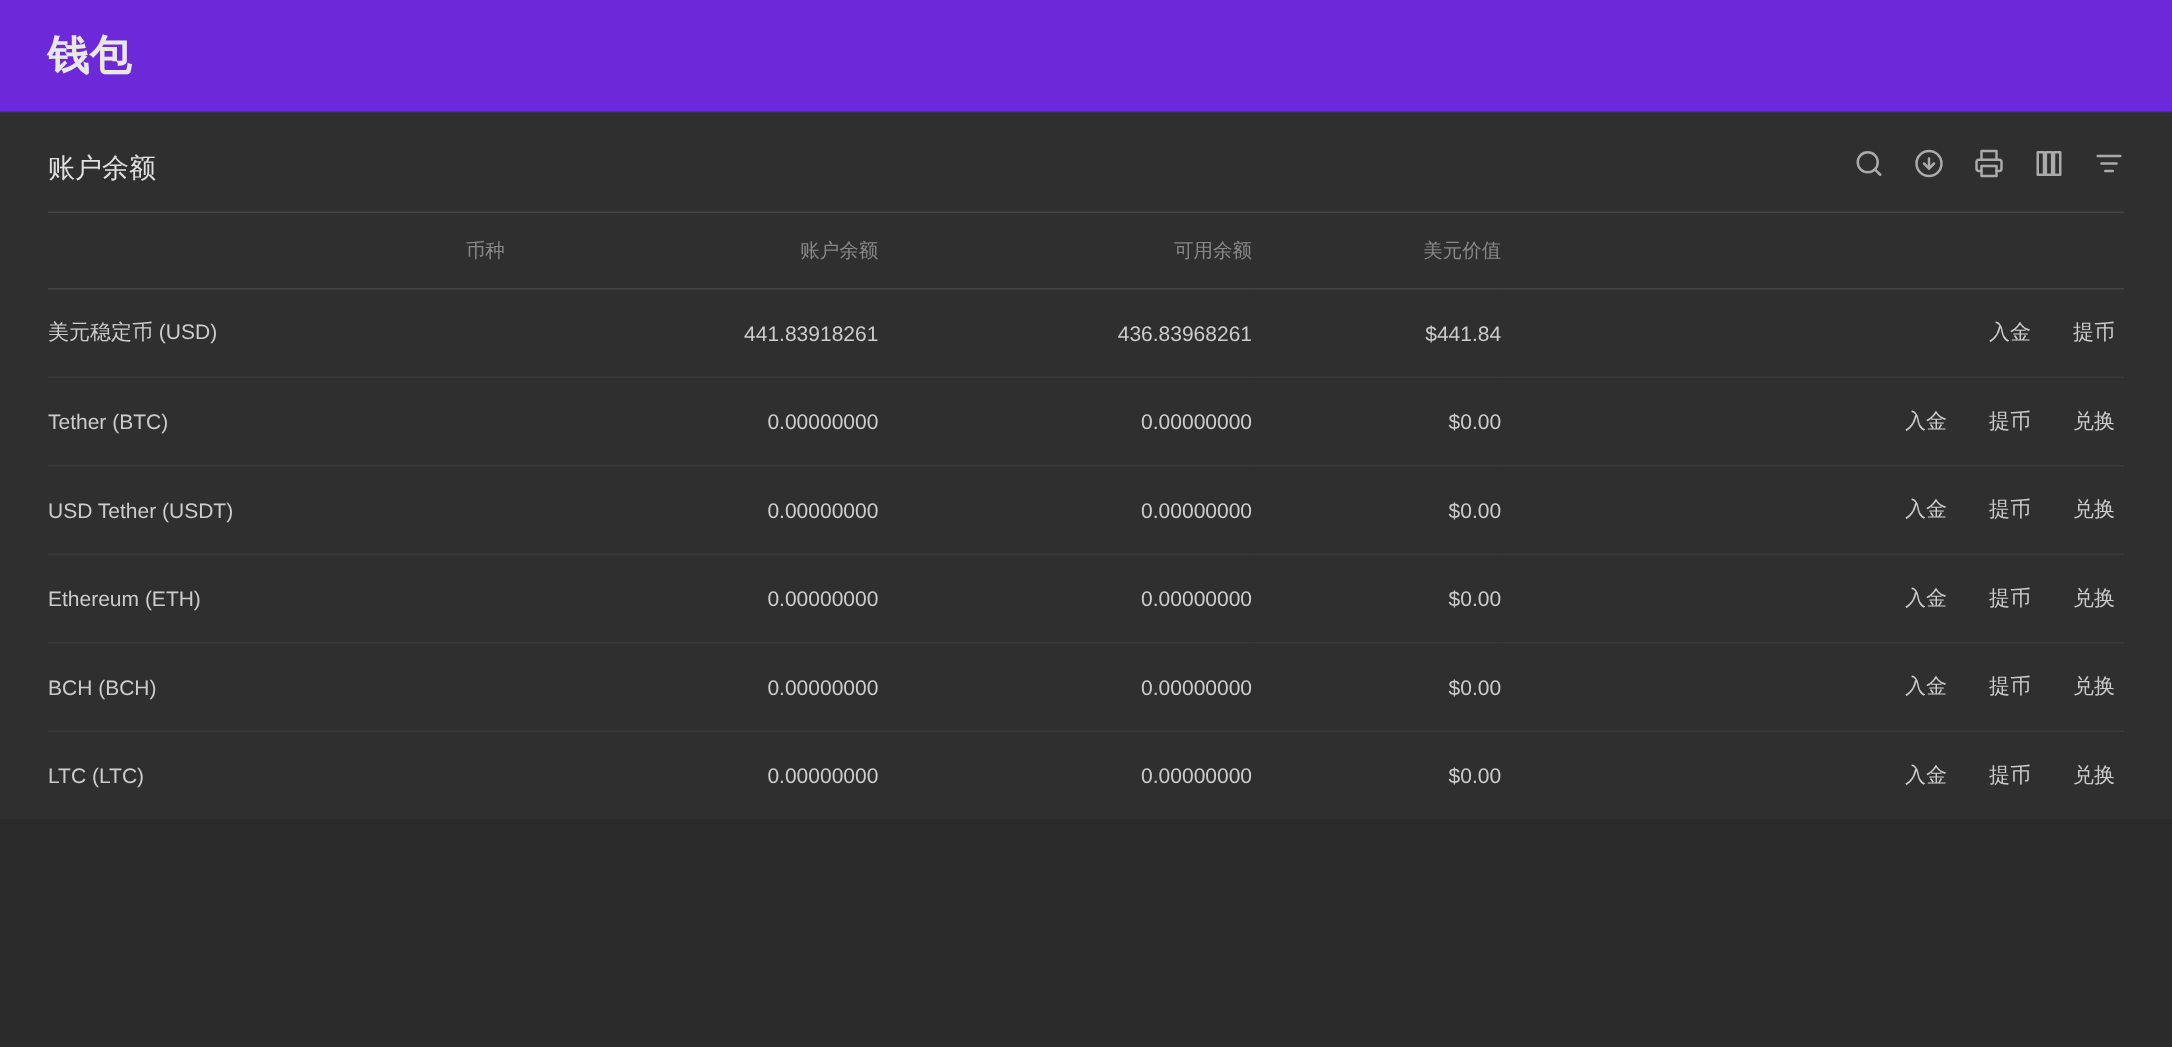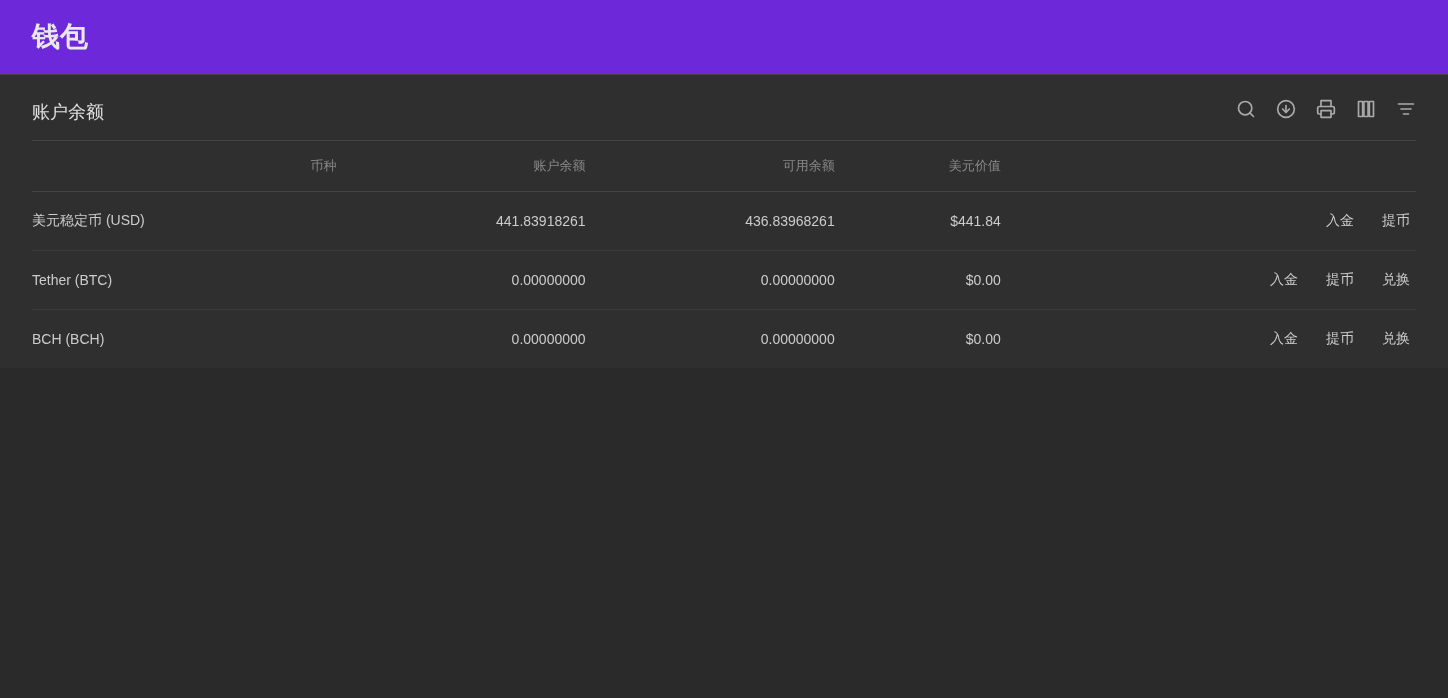--- a/index.html
+++ b/index.html
@@ -195,21 +195,60 @@
           <td class="col-usd right">$0.00</td>
           <td class="col-actions">
             <div class="actions-cell">
               <span class="action-btn">入金</span>
               <span class="action-btn">提币</span>
               <span class="action-btn exchange">兑换</span>
             </div>
           </td>
         </tr>
         <tr>
+          <td class="col-currency">USD Tether (USDT)</td>
+          <td class="col-balance right">0.00000000</td>
+          <td class="col-available right">0.00000000</td>
+          <td class="col-usd right">$0.00</td>
+          <td class="col-actions">
+            <div class="actions-cell">
+              <span class="action-btn">入金</span>
+              <span class="action-btn">提币</span>
+              <span class="action-btn exchange">兑换</span>
+            </div>
+          </td>
+        </tr>
+        <tr>
+          <td class="col-currency">Ethereum (ETH)</td>
+          <td class="col-balance right">0.00000000</td>
+          <td class="col-available right">0.00000000</td>
+          <td class="col-usd right">$0.00</td>
+          <td class="col-actions">
+            <div class="actions-cell">
+              <span class="action-btn">入金</span>
+              <span class="action-btn">提币</span>
+              <span class="action-btn exchange">兑换</span>
+            </div>
+          </td>
+        </tr>
+        <tr>
           <td class="col-currency">BCH (BCH)</td>
+          <td class="col-balance right">0.00000000</td>
+          <td class="col-available right">0.00000000</td>
+          <td class="col-usd right">$0.00</td>
+          <td class="col-actions">
+            <div class="actions-cell">
+              <span class="action-btn">入金</span>
+              <span class="action-btn">提币</span>
+              <span class="action-btn exchange">兑换</span>
+            </div>
+          </td>
+        </tr>
+        <tr>
+          <td class="col-currency">LTC (LTC)</td>
           <td class="col-balance right">0.00000000</td>
           <td class="col-available right">0.00000000</td>
           <td class="col-usd right">$0.00</td>
           <td class="col-actions">
             <div class="actions-cell">
               <span class="action-btn">入金</span>
               <span class="action-btn">提币</span>
               <span class="action-btn exchange">兑换</span>
             </div>
           </td>

